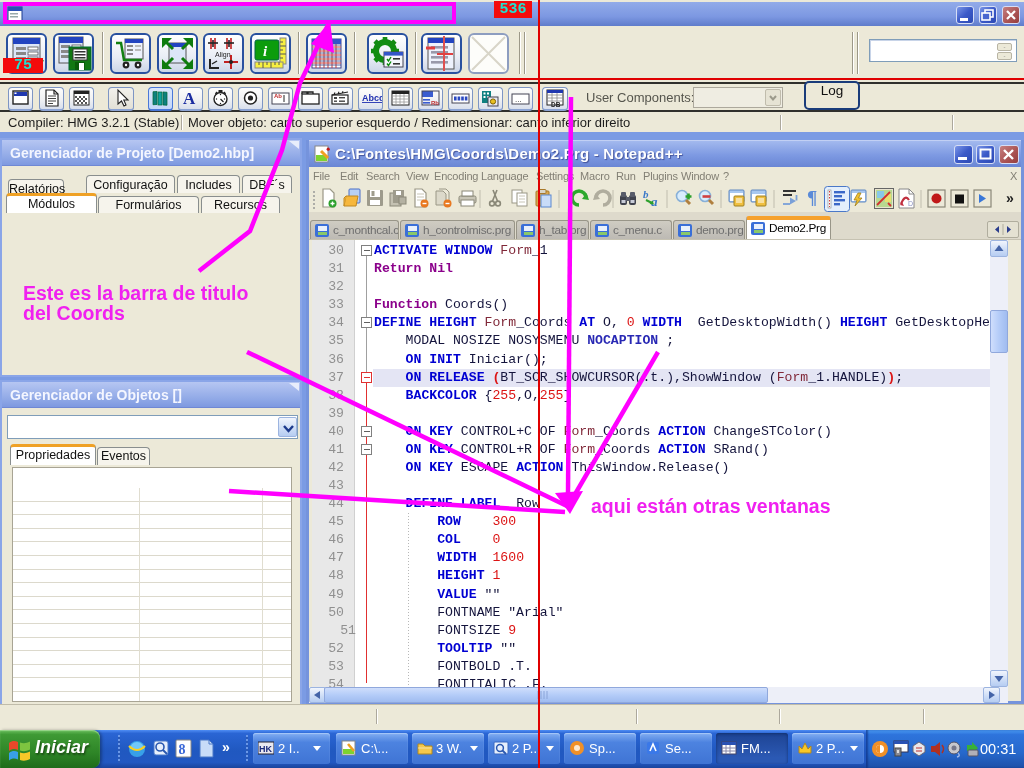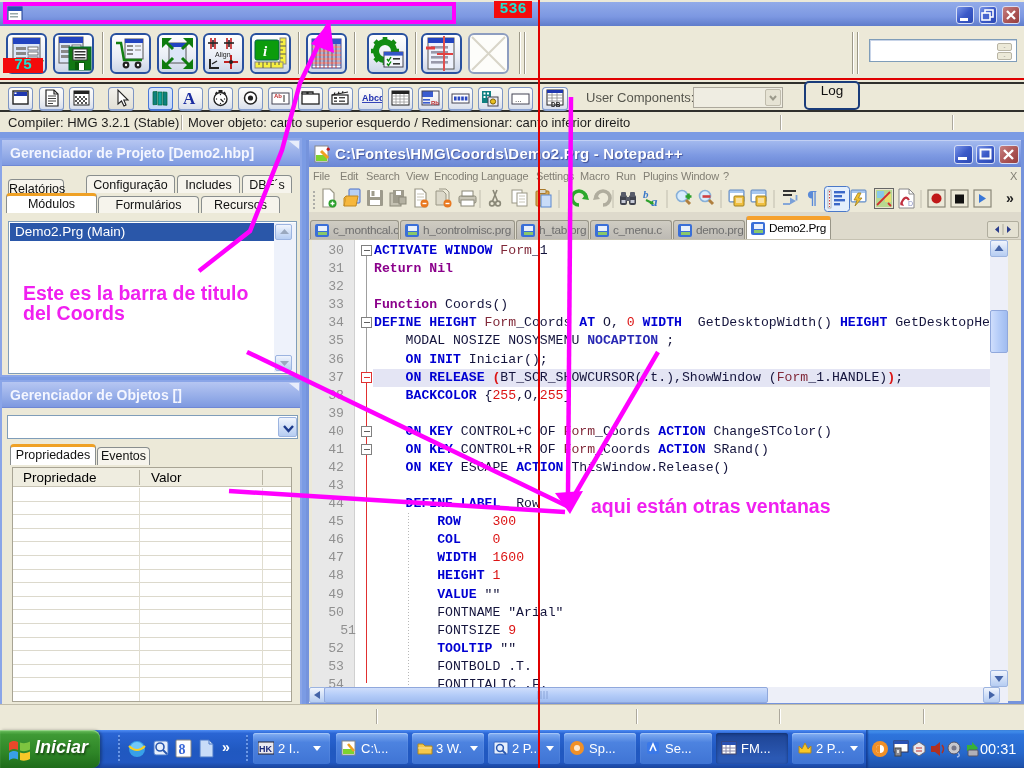--- a/index.html
+++ b/index.html
@@ -425,52 +425,35 @@
       <svg class="abs" style="right:1px;top:1px" width="10" height="8">
         <path d="M0 0 L10 0 L10 8 Z" fill="#e8edfb"></path>
       </svg>
   <div class="tab" style="left:6px;top:39px;width:56px;height:18px;line-height:18px;">Relatórios</div>
   <div class="tab" style="left:84px;top:35px;width:89px;height:18px;line-height:18px;">Configuração</div>
   <div class="tab" style="left:175px;top:35px;width:63px;height:18px;line-height:18px;">Includes</div>
   <div class="tab" style="left:240px;top:35px;width:50px;height:18px;line-height:18px;">DBF´s</div>
   <div class="tab tabsel" style="left:4px;top:53px;width:91px;height:20px;line-height:16px;z-index:3;">Módulos</div>
   <div class="tab" style="left:96px;top:56px;width:101px;height:17px;line-height:16px;">Formulários</div>
   <div class="tab" style="left:199px;top:56px;width:79px;height:17px;line-height:16px;">Recursos</div>
-  <div class="abs" id="plist">
-    <div class="abs" id="psel">Demo2.Prg (Main)</div>
-    <div class="abs scol" style="left:265px;top:1px;width:22px;height:149px;">
-      <div class="abs sbtn" style="left:1px;top:1px;width:17px;height:16px;"><svg width="17" height="14">
-              <path d="M8.5 4 L13 9 L4 9 Z" fill="#9aa8be"></path>
-            </svg></div>
-      <div class="abs sbtn" style="left:1px;top:132px;width:17px;height:16px;"><svg width="17" height="14">
-              <path d="M8.5 10 L13 5 L4 5 Z" fill="#9aa8be"></path>
-            </svg></div>
-    </div>
-  </div>
 </div>
 
 <div class="abs panel" id="pobj" style="left:0;top:380px;width:302px;height:326px;">
   <div class="ptitle">Gerenciador de Objetos []</div>
       <svg class="abs" style="right:1px;top:1px" width="10" height="8">
         <path d="M0 0 L10 0 L10 8 Z" fill="#e8edfb"></path>
       </svg>
   <div class="abs" style="left:5px;top:33px;width:291px;height:24px;background:#fff;border:1px solid #7f9db9;">
     <div class="abs sbtn" style="left:270px;top:1px;width:19px;height:20px;"><svg width="19" height="20">
             <path d="M5 8 L9.5 13 L14 8" fill="none" stroke="#1c3a8c" stroke-width="2.4"></path>
           </svg></div>
   </div>
   <div class="tab tabsel" style="left:8px;top:62px;width:86px;height:21px;line-height:17px;z-index:3;">Propriedades</div>
   <div class="tab" style="left:95px;top:65px;width:53px;height:18px;line-height:17px;">Eventos</div>
   <div class="abs" style="left:10px;top:85px;width:280px;height:235px;background:#fff;border:1px solid #a8a494;">
-    <div class="abs" style="left:0;top:0;width:278px;height:19px;background:#efede0;border-bottom:1px solid #c8c4b4;font-size:13.5px;">
-      <span class="abs" style="left:10px;top:2px;">Propriedade</span>
-          <span class="abs" style="left:138px;top:2px;">Valor</span>
-      <div class="abs" style="left:126px;top:2px;width:1px;height:15px;background:#b8b4a4;"></div>
-      <div class="abs" style="left:249px;top:2px;width:1px;height:15px;background:#b8b4a4;"></div>
-    </div>
     <div class="abs" style="left:0;top:20px;width:278px;height:213px;background:repeating-linear-gradient(#fff 0,#fff 12.6px,#dcd9cc 12.6px,#dcd9cc 13.6px);"></div>
     <div class="abs" style="left:126px;top:20px;width:1px;height:213px;background:#e0ddd0;"></div>
     <div class="abs" style="left:249px;top:20px;width:1px;height:213px;background:#e0ddd0;"></div>
   </div>
 </div>
 
 <div class="abs" id="npp">
   <div class="abs" id="npptitle">
     <svg class="abs" style="left:4px;top:4px" width="18" height="18">
           <rect x="2" y="1" width="13" height="16" fill="#fff" stroke="#888"></rect>

